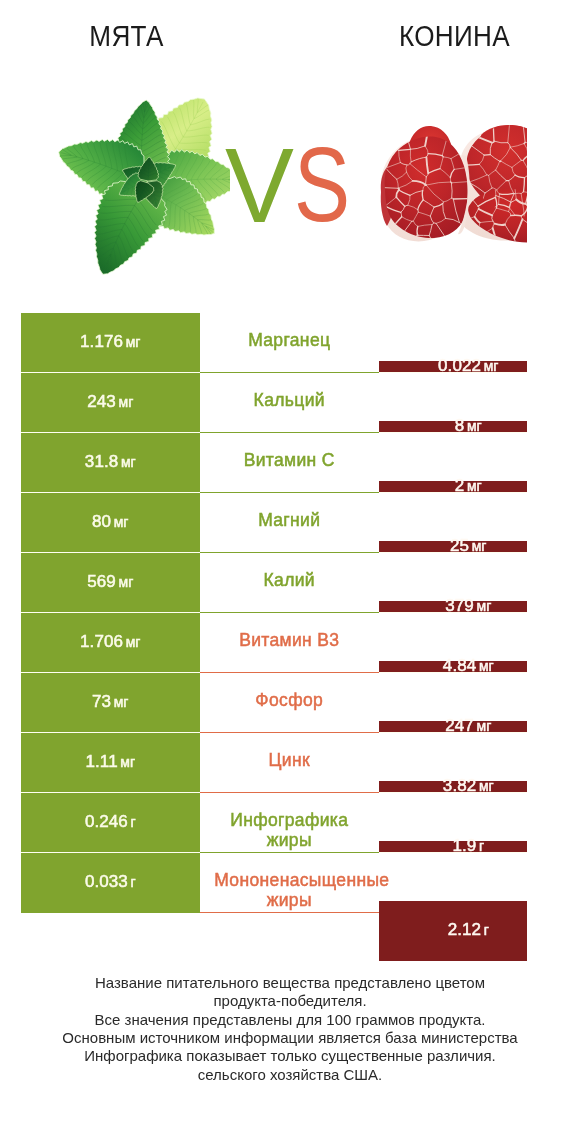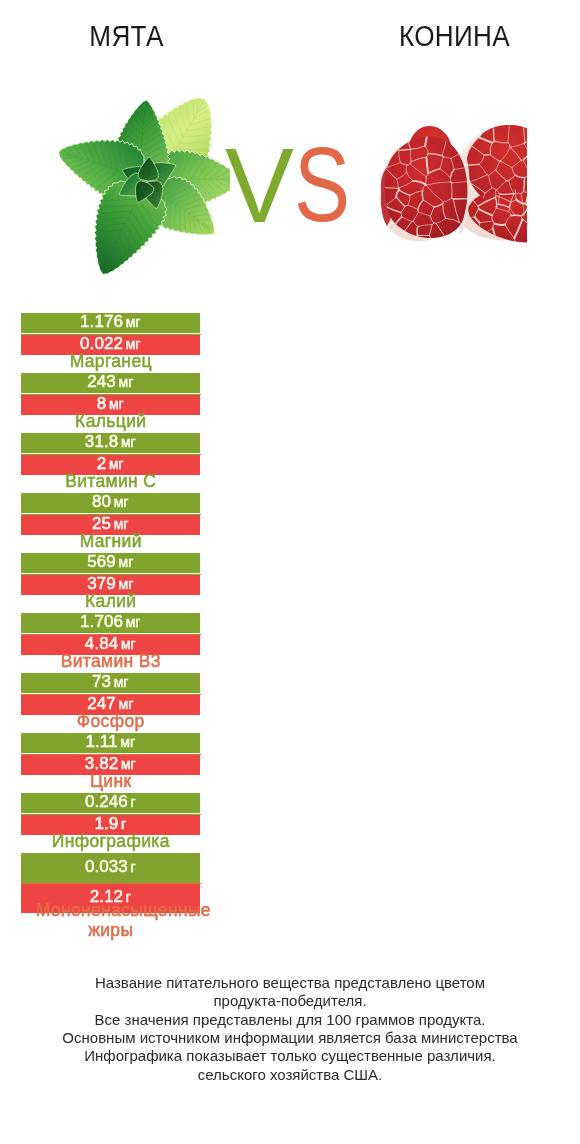--- a/index.html
+++ b/index.html
@@ -13,28 +13,28 @@
 
   .mintwrap{position:absolute;left:50px;top:85px;width:180px;height:205px;}
   .steakwrap{position:absolute;left:376px;top:122px;width:186px;height:126px;}
 
   .vs{position:absolute;left:0;top:0;width:580px;height:300px;}
   .vs span{position:absolute;font-size:106px;font-weight:400;line-height:106px;transform-origin:0 0;}
   .vs .v{left:224.7px;top:132.7px;color:#7ea92f;transform:scale(0.9747,0.9926);}
   .vs .s{left:294.3px;top:131.2px;color:#e2684a;transform:scale(0.7933,1.0043);}
 
   .tbl{position:absolute;left:21px;top:313px;width:536.5px;}
-  .row{display:flex;height:60px;box-sizing:border-box;flex-direction:column;}
+  .row{display:flex;height:60px;box-sizing:border-box;}
   .c1,.c3{box-sizing:border-box;border-bottom:1.4px solid #fffff0;}
   .row:last-child .c1,.row:last-child .c3{border-bottom:0;height:60px;}
   .c1{width:178.5px;background:#80a42e;color:#fbfbe9;display:flex;align-items:center;justify-content:center;}
   .c2{width:179.5px;background:#fff;position:relative;text-align:center;
       font-size:17.5px;font-weight:400;box-sizing:border-box;border-bottom:1px solid #80a42e;line-height:20px;letter-spacing:0.35px;padding-left:40px;}
   .lbl{position:absolute;left:14.75px;top:17.2px;width:150px;display:block;-webkit-text-stroke:0.5px currentColor;}
-  .c3{width:178.5px;background:#ef4444;color:#fff9f2;display:flex;align-items:center;justify-content:center;}
+  .c3{width:178.5px;background:#7f1d1d;color:#fff9f2;display:flex;align-items:center;justify-content:center;margin-top:48px;}
   .val{font-size:17px;font-weight:400;white-space:nowrap;letter-spacing:.1px;position:relative;top:-1px;-webkit-text-stroke:0.55px currentColor;}
   .val .u{font-size:14px;font-weight:400;letter-spacing:0;margin-left:2.6px;}
 
   .foot{position:absolute;left:0;top:974px;width:580px;text-align:center;font-size:15px;color:#2a2a2a;line-height:18.35px;}
 </style>
 </head>
 <body>
 
 <div class="page">
 

